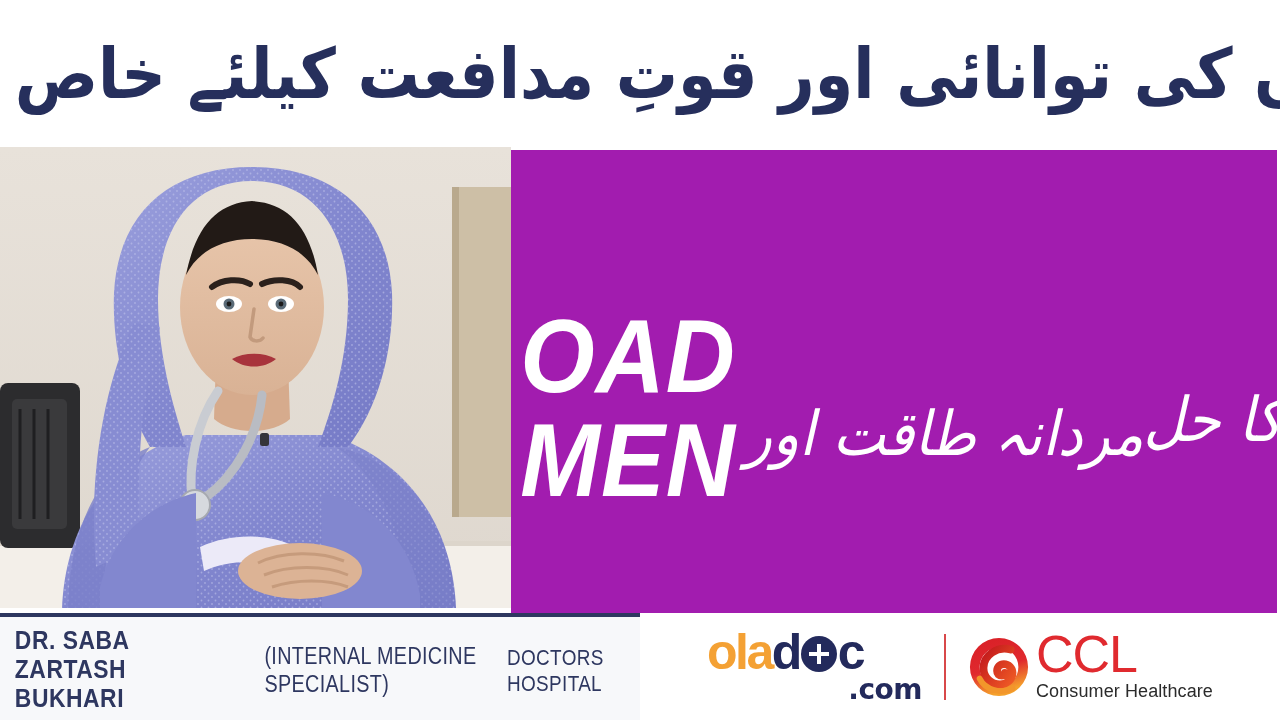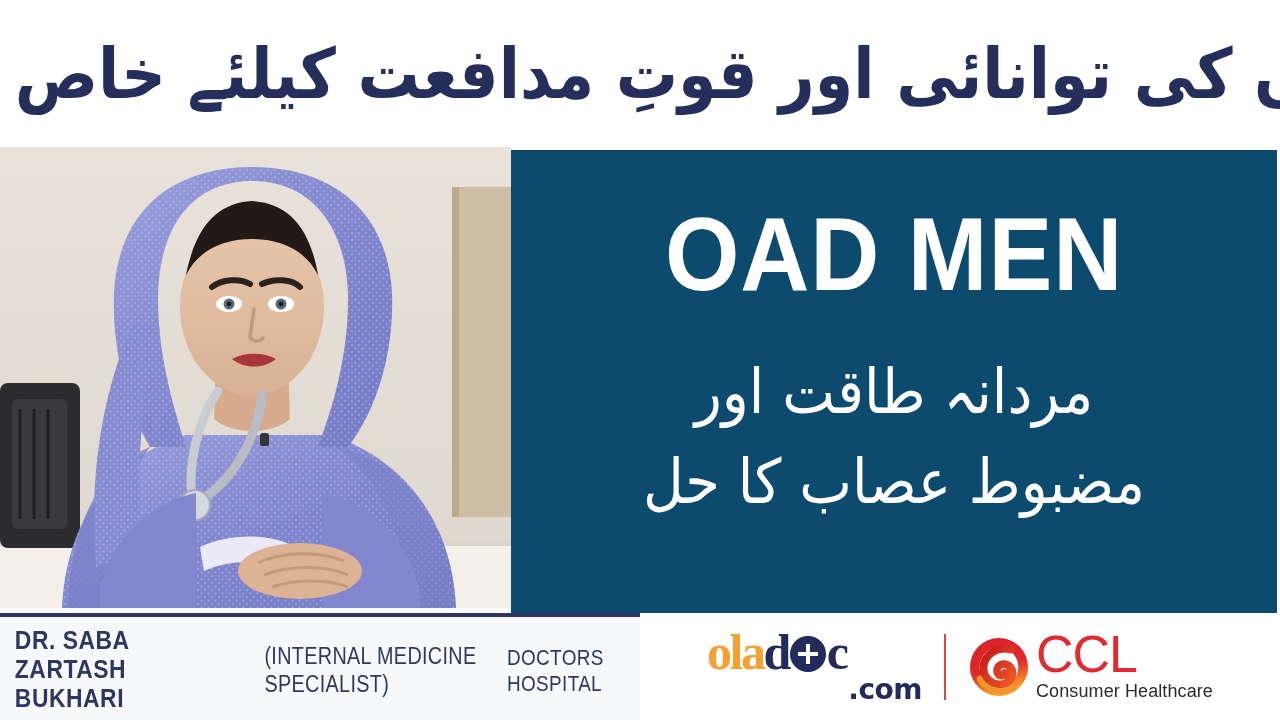--- a/index.html
+++ b/index.html
@@ -47,28 +47,29 @@
     overflow:hidden;
     background:#ddd6ce;
   }
   .photo-svg { display:block; width:511px; height:461px; }
 
   
   .panel {
     position:absolute;
     left:511px; top:147px;
     width:769px; height:466px;
-    background:#0c4a6e;
+    background:#a21caf;
     border-top:3px solid #ffffff;
     border-right:3px solid #ffffff;
     display:flex;
-    flex-direction:column;
+    flex-direction:row;
     align-items:center;
     justify-content:flex-start;
     padding-top:52px;
+    font-style:italic;
   }
   .panel-title {
     font-family:"Liberation Sans", sans-serif;
     font-weight:700;
     font-size:104px;
     letter-spacing:1px;
     color:#ffffff;
     line-height:1;
     transform:scaleX(0.92);
     text-align:center;
@@ -154,21 +155,21 @@
   .oladoc {
     position:relative;
     width:215px;
     height:76px;
     display:flex;
     flex-direction:column;
     align-items:flex-start;
     justify-content:center;
   }
   .oladoc-main {
-    font-family:Liberation Serif, serif;
+    font-family:Liberation Sans, sans-serif;
     font-weight:700;
     font-size:50px;
     line-height:1;
     letter-spacing:-2.5px;
     display:flex;
     align-items:center;
   }
   .ola-part { color:#f4a134; }
   .d-part { color:#232a5c; }
   .o-plus {

